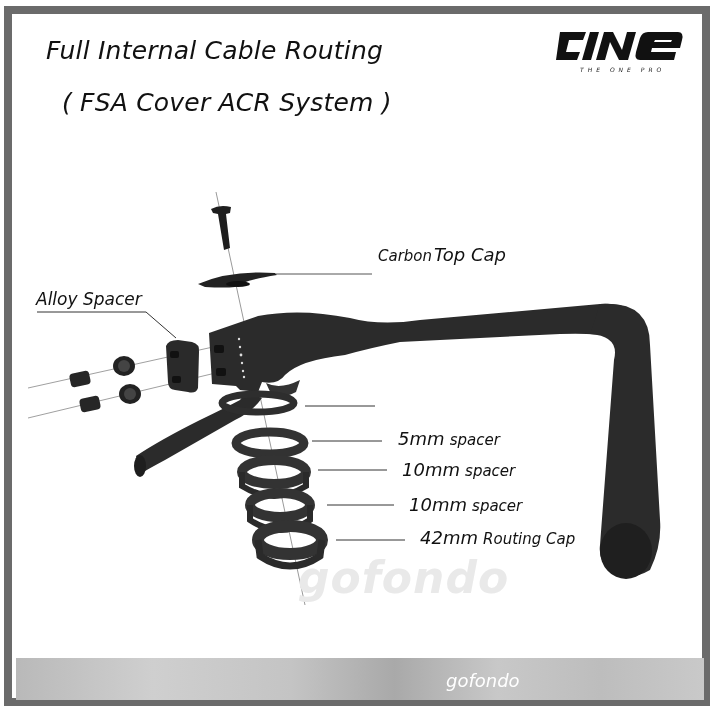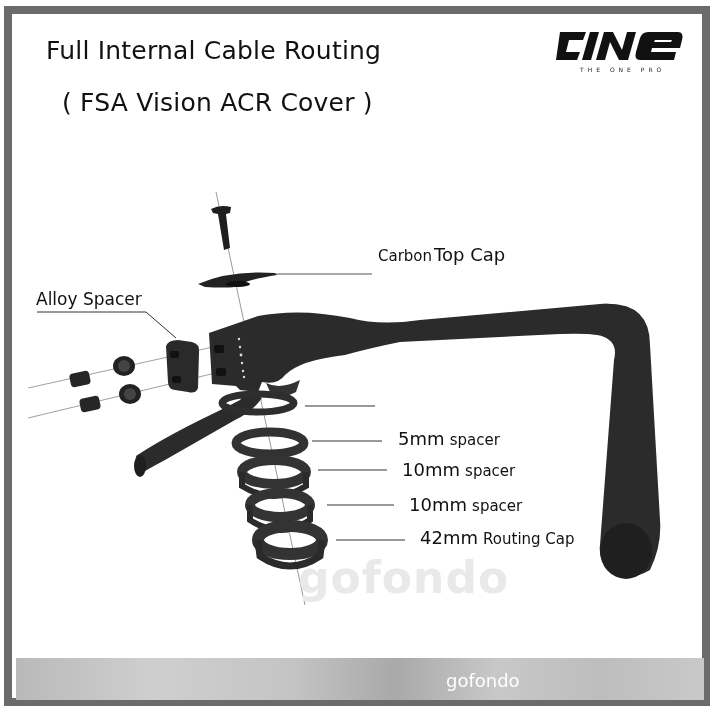--- a/index.html
+++ b/index.html
@@ -1,37 +1,37 @@
 <!DOCTYPE html>
 <html><head>
 <meta charset="utf-8">
 <style>
   html,body{margin:0;padding:0;background:#ffffff;}
-  #frame{position:relative;width:720px;height:720px;background:#ffffff;overflow:hidden;font-family:"DejaVu Sans",sans-serif;}
+  #frame{position:relative;width:720px;height:720px;background:#ffffff;overflow:hidden;font-family:"DejaVu Sans",sans-serif;font-style:italic;}
   #border{position:absolute;left:4px;top:6px;width:706px;height:700px;border:8px solid #6b6b6b;box-sizing:border-box;pointer-events:none;}
   .title{position:absolute;color:#111;font-size:25px;letter-spacing:0.2px;white-space:nowrap;}
   #logo{position:absolute;left:556px;top:28px;width:130px;height:48px;}
   #logo .sub{position:absolute;left:24px;top:38px;font-size:6px;letter-spacing:4px;color:#222;font-family:"DejaVu Sans",sans-serif;white-space:nowrap;}
   svg#art{position:absolute;left:0;top:0;}
   .lbl{position:absolute;color:#111;white-space:nowrap;font-family:"DejaVu Sans",sans-serif;}
   .lbl .big{font-size:18px;margin-left:12px;}
   .lbl .small{font-size:15px;}
   .lbl .mark{font-family:"DejaVu Serif",serif;color:#c0282e;font-size:20px;margin-left:8px;}
   #watermark{position:absolute;left:298px;top:552px;font-size:44px;font-weight:bold;color:#e9e9e9;letter-spacing:1px;font-family:"DejaVu Sans",sans-serif;}
   #footer{position:absolute;left:16px;top:658px;width:688px;height:42px;background:linear-gradient(90deg,#b9b9b9 0%,#cfcfcf 20%,#c4c4c4 40%,#a9a9a9 55%,#c8c8c8 70%,#bdbdbd 85%,#c9c9c9 100%);}
   #footer-text{position:absolute;left:446px;top:670px;font-size:18px;color:#ffffff;font-family:"DejaVu Sans",sans-serif;}
 </style>
 </head>
 <body>
 
 <div id="frame">
   <div id="border"></div>
 
   <div class="title" style="left:46px;top:36px;">Full Internal Cable Routing</div>
-  <div class="title" style="left:62px;top:88px;">( FSA Vision ACR Cover )</div>
+  <div class="title" style="left:62px;top:88px;">( FSA Cover ACR System )</div>
 
   <div id="logo">
     <svg width="130" height="36" viewBox="0 0 130 36">
 
       <path d="M4 4 H30 L27 12 H13 L10 24 H24 L21 32 H0 Z" fill="#111"></path>
 
       <path d="M34 4 H43 L35 32 H26 Z" fill="#111"></path>
 
       <path d="M48 4 H57 L66 22 L71 4 H80 L72 32 H63 L54 14 L49 32 H40 Z" fill="#111"></path>
 

